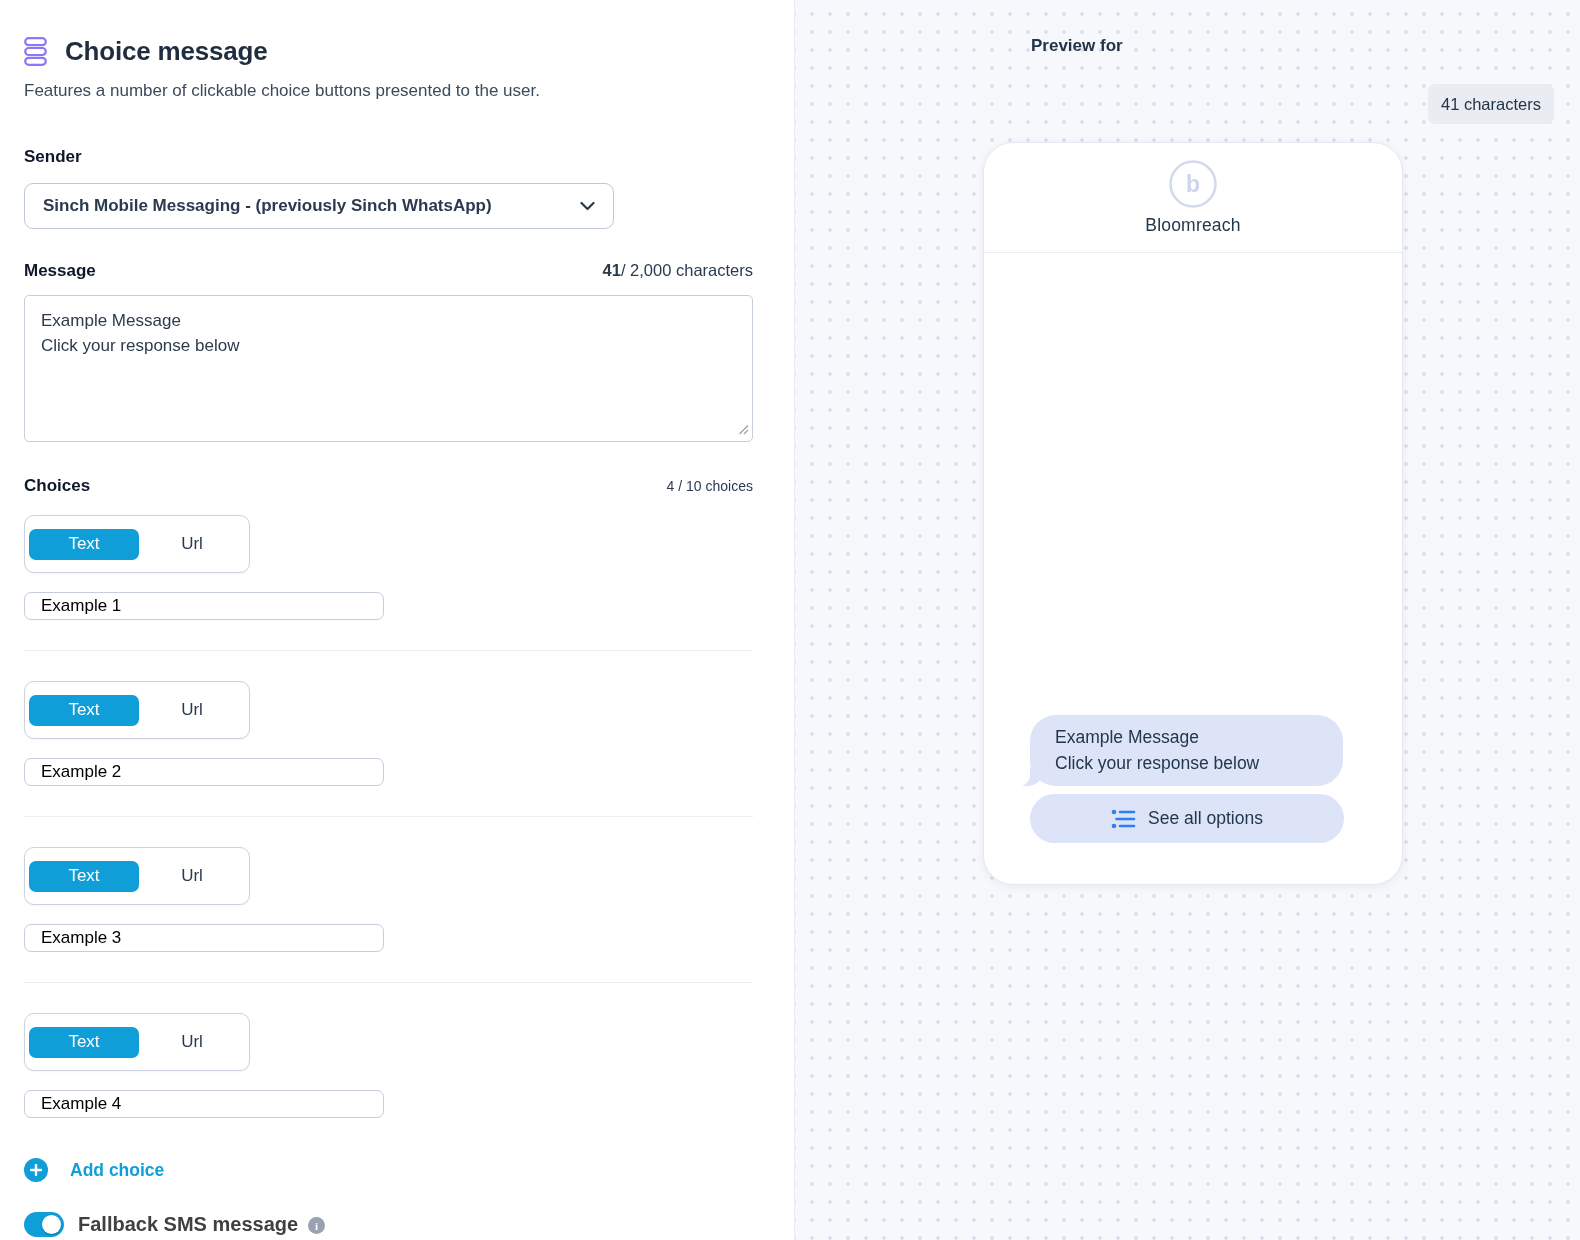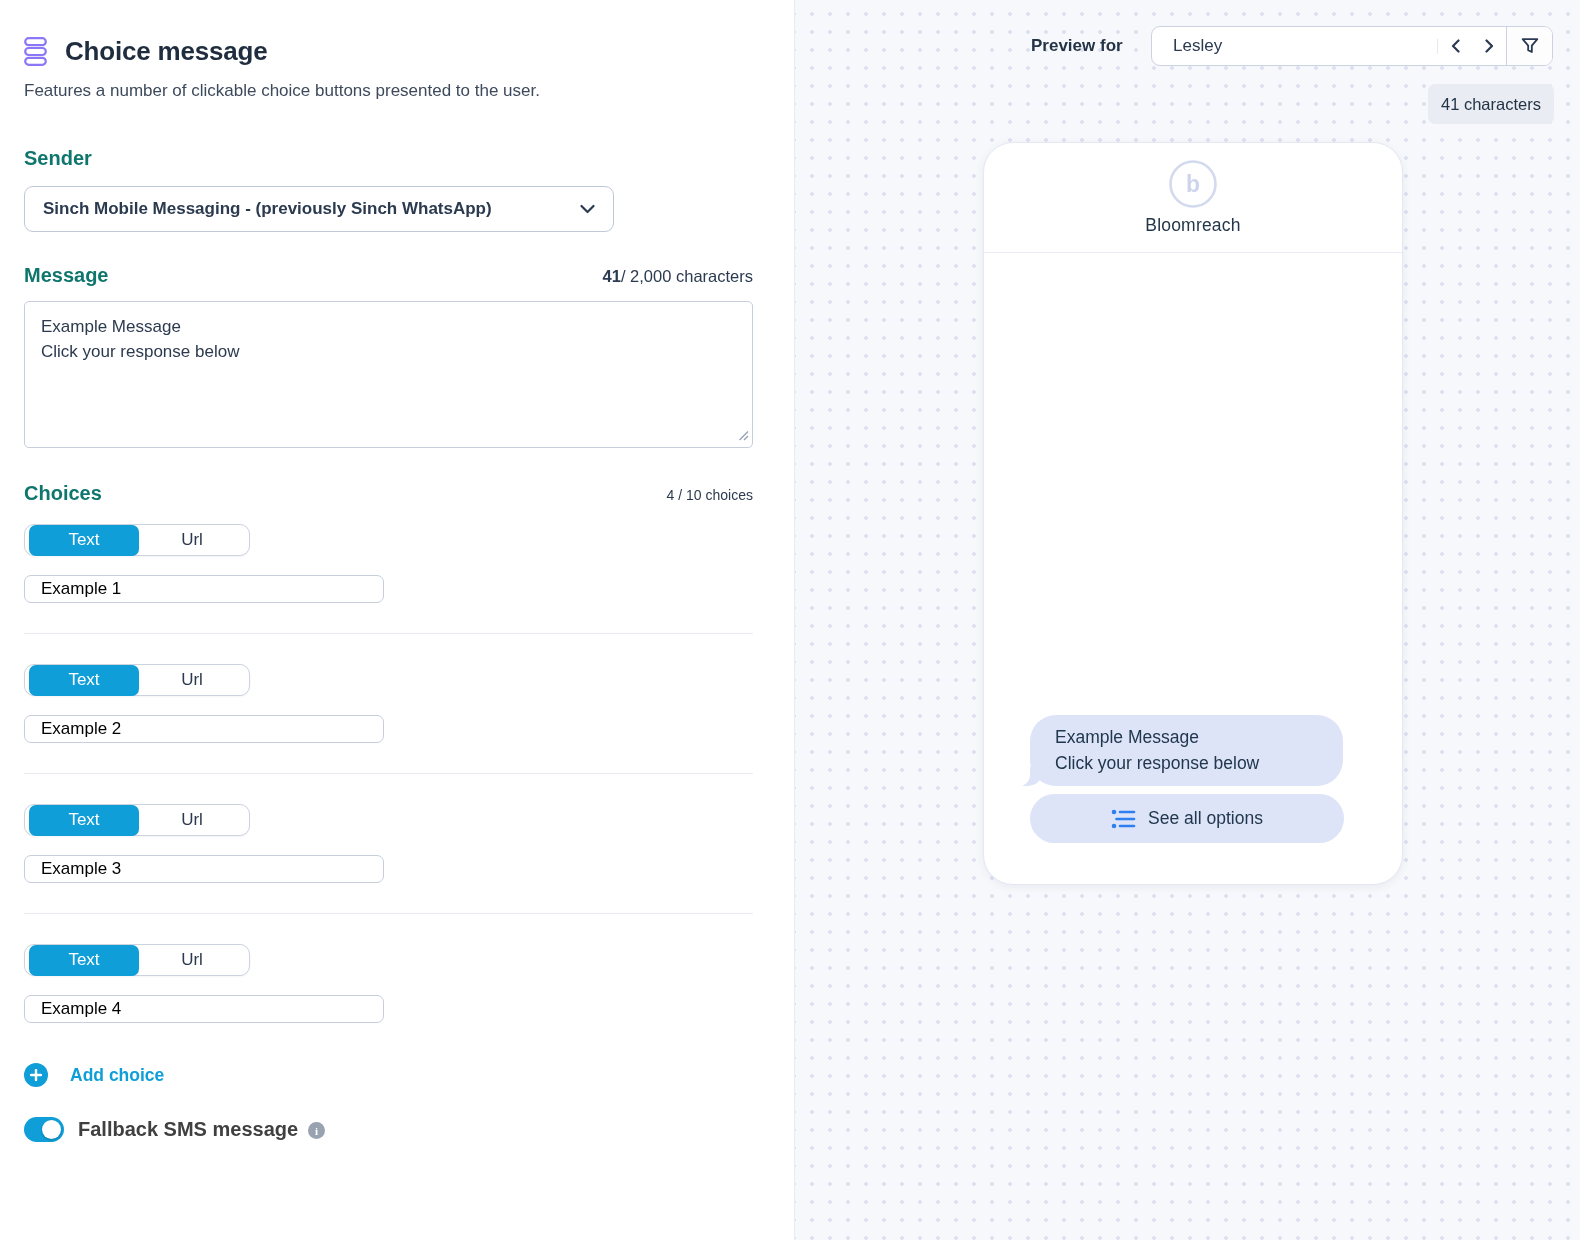--- a/index.html
+++ b/index.html
@@ -8,21 +8,21 @@
   .app { display:flex; width:1580px; height:1240px; }
 
   
   .editor { width:795px; height:1240px; background:#fff; border-right:1px solid #e9ecf2;
     padding:36px 42px 0 24px; }
   .ed-header { display:flex; align-items:center; gap:18px; }
   .stack-icon { display:inline-flex; flex:none; }
   .page-title { font-size:26px; font-weight:700; color:#1f2d3f; letter-spacing:-0.2px; }
   .subtitle { margin-top:14px; font-size:17px; color:#3d4a5c; }
 
-  .field-label { font-size:20px; font-weight:700; color:#0f766e; }
+  .field-label { font-size:17px; font-weight:700; color:#0f172a; }
   .sender-label { margin-top:46px; }
   .sender-select { margin-top:16px; width:590px; height:46px; background:#fff;
     border:1px solid #bfc8d6; border-radius:9px; display:flex; align-items:center;
     padding:0 18px; cursor:pointer; }
   .sender-select .sel-text { font-size:17px; font-weight:600; color:#2b3a4f; flex:1; }
 
   .msg-row { margin-top:32px; display:flex; align-items:baseline; justify-content:space-between; width:729px; }
   .msg-counter { font-size:16.5px; color:#2b3a4f; }
   .msg-counter b { font-weight:700; }
   .message-area { position:relative; width:729px; margin-top:14px; }
@@ -30,21 +30,21 @@
     padding:12px 16px; font-family:"Liberation Sans","DejaVu Sans",sans-serif;
     font-size:17px; line-height:25px; color:#2c3a4e; resize:none; outline:none; background:#fff; }
   .resize-handle { position:absolute; right:4px; bottom:7px; pointer-events:none; }
 
   .choices-row { margin-top:30px; display:flex; align-items:baseline; justify-content:space-between; width:729px; }
   .choices-counter { font-size:14px; color:#2b3a4f; }
 
   .choice-block { padding:19px 0 30px 0; border-bottom:1px solid #e9ecf2; width:729px; }
   .choice-block.first { padding-top:19px; }
   .choice-block.last { border-bottom:none; padding-bottom:18px; }
-  .seg-control { width:226px; height:32px; border:1px solid #ccd3de; border-radius:10px;
+  .seg-control { width:226px; height:58px; border:1px solid #ccd3de; border-radius:10px;
     background:#fff; display:flex; align-items:center; padding:4px; box-shadow:0 1px 2px rgba(40,60,100,0.05);text-align:center; }
   .seg-text { width:110px; height:31px; background:var(--accent); border-radius:7px;
     display:flex; align-items:center; justify-content:center; color:#fff; font-size:17px; cursor:pointer; }
   .seg-url { flex:1; height:31px; display:flex; align-items:center; justify-content:center;
     color:#2b3a4f; font-size:17px; cursor:pointer; }
   .choice-input { display:block; margin-top:19px; width:360px; height:28px; border:1px solid #c6cedb;
     border-radius:7px; padding:11px 16px; font-family:"Liberation Sans","DejaVu Sans",sans-serif;
     font-size:17px; color:#000000; outline:none; }
 
   .add-choice { margin-top:22px; display:flex; align-items:center; gap:22px; cursor:pointer; width:max-content; }
@@ -192,39 +192,20 @@
       <span class="fallback-label">Fallback SMS message</span>
       <span class="info-icon">i</span>
     </div>
 
   </div>
 
   <div class="preview-panel">
 
     <span class="preview-for">Preview for</span>
 
-    <div class="recipient-combo">
-      <span class="recipient-value">Lesley</span>
-      <span class="combo-tick"></span>
-      <span class="nav-btn">
-        <svg width="11" height="14" viewBox="0 0 11 14" fill="none">
-          <path d="M8.5 1.5 L3 7 L8.5 12.5" stroke="#2b3a52" stroke-width="2.2" stroke-linecap="round" stroke-linejoin="round"></path>
-        </svg>
-      </span>
-      <span class="nav-btn">
-        <svg width="11" height="14" viewBox="0 0 11 14" fill="none">
-          <path d="M2.5 1.5 L8 7 L2.5 12.5" stroke="#2b3a52" stroke-width="2.2" stroke-linecap="round" stroke-linejoin="round"></path>
-        </svg>
-      </span>
-      <span class="funnel-btn">
-        <svg width="22" height="22" viewBox="0 0 24 24" fill="none">
-          <path d="M4 4.5 H20 L14 11.5 V18.5 L10 16.5 V11.5 Z" stroke="#2b3a52" stroke-width="2" stroke-linecap="round" stroke-linejoin="round"></path>
-        </svg>
-      </span>
-    </div>
 
     <div class="char-badge">41 characters</div>
 
     <div class="phone-card">
       <div class="card-head">
         <span class="brand-logo">
           <svg width="48" height="48" viewBox="0 0 48 48" fill="none">
             <circle cx="24" cy="24" r="22.5" stroke="#d4daee" stroke-width="2.6"></circle>
             <text x="24" y="32" text-anchor="middle" font-family="Liberation Sans, DejaVu Sans, sans-serif" font-size="23" font-weight="700" fill="#cdd4ec">b</text>
           </svg>

